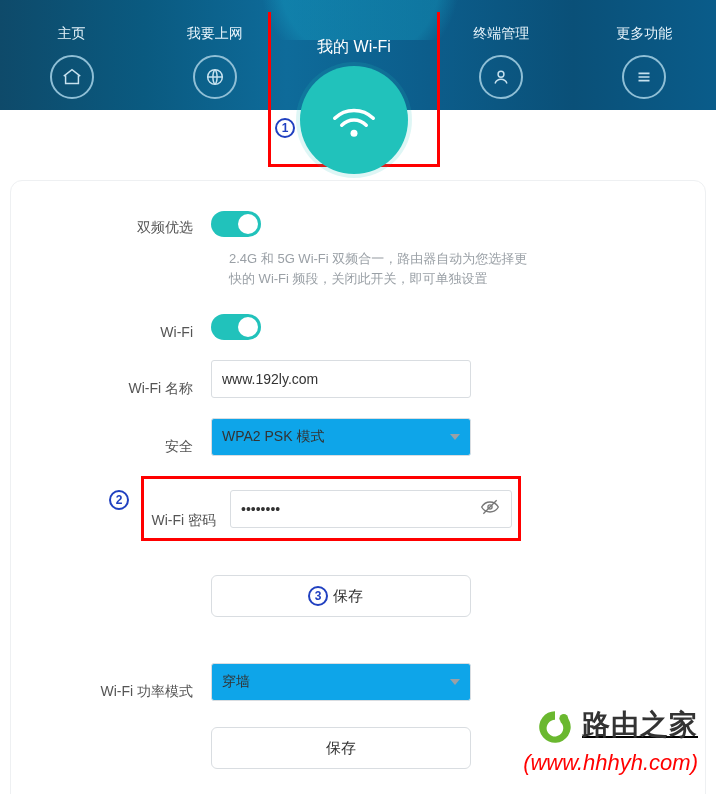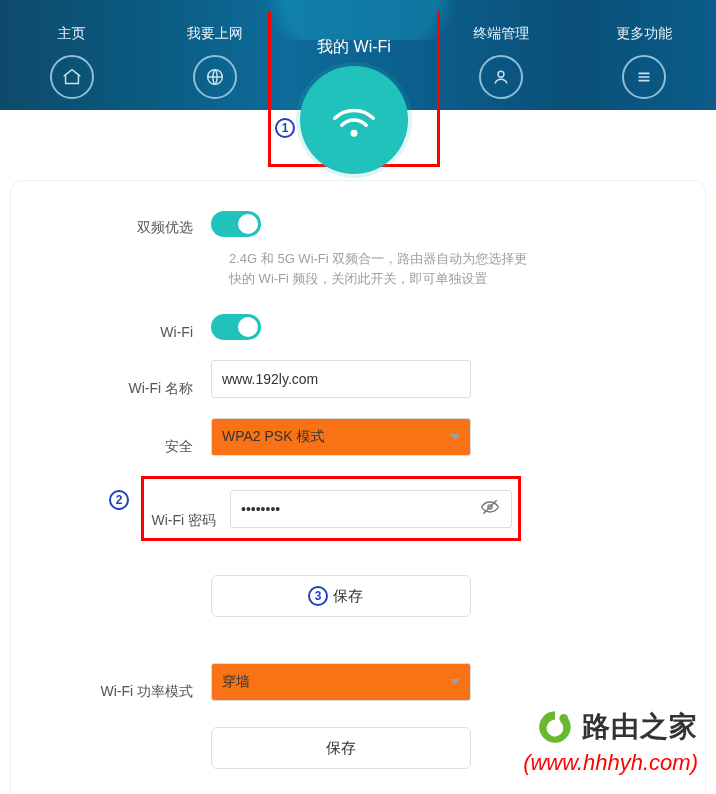--- a/index.html
+++ b/index.html
@@ -26,32 +26,32 @@
 .row { display: flex; align-items: flex-end; margin-bottom: 20px; position: relative; }
 .row .lab { width: 180px; text-align: right; padding-right: 18px; color: #555; font-size: 14px; }
 .row .ctl { flex: 1; max-width: 260px; }
 
 .toggle { width: 50px; height: 26px; border-radius: 13px; background: #21c2bb; position: relative; cursor: pointer; }
 .toggle::after { content: ""; width: 20px; height: 20px; border-radius: 50%; background: #fff; position: absolute; top: 3px; right: 3px; }
 
 .hint { color: #9aa0a6; font-size: 13px; line-height: 1.5; margin: -8px 15px 26px 198px; max-width: 300px; }
 
 .inp { width: 260px; height: 38px; border: 1px solid #d9dde1; border-radius: 3px; padding: 0 10px; font-size: 14px; color: #333; outline: none; }
-.sel { width: 260px; height: 38px; border: 1px solid #d9dde1; border-radius: 3px; padding: 0 10px; font-size: 14px; color: #333; display: flex; align-items: center; justify-content: space-between; cursor: pointer; background: #f97316; }
+.sel { width: 260px; height: 38px; border: 1px solid #d9dde1; border-radius: 3px; padding: 0 10px; font-size: 14px; color: #333; display: flex; align-items: center; justify-content: space-between; cursor: pointer; background: #0ea5e9; }
 .chev { width: 0; height: 0; border-left: 5px solid transparent; border-right: 5px solid transparent; border-top: 6px solid #9aa0a6; }
 
 .pwd-row { border: 3px solid #ff0000; padding: 8px 6px; margin-left: 110px; width: 380px; display: flex; align-items: center; position: relative; }
 .pwd-row .lab { width: 80px; text-align: right; padding-right: 14px; color: #555; font-size: 14px; margin-top: 25px; }
 .pwd-row .inp { flex: 1; }
 .eye { position: absolute; right: 18px; color: #888; cursor: pointer; }
 
 .btn { width: 260px; height: 42px; border: 1px solid #d9dde1; border-radius: 6px; background: #fff; font-size: 15px; color: #333; display: flex; align-items: center; justify-content: center; cursor: pointer; position: relative; }
 
 .logo-block { position: absolute; right: 18px; bottom: 18px; text-align: right; }
-.logo-row { display: flex; align-items: center; justify-content: flex-end; gap: 6px; }
+.logo-row { display: flex; justify-content: flex-end; gap: 6px; text-decoration: underline; }
 .logo-c { width: 42px; height: 42px; }
 .logo-text { font-size: 28px; font-weight: 700; color: #333; letter-spacing: 1px; }
 .logo-url { font-size: 22px; color: #ff0000; font-style: italic; margin-top: 2px; }
 </style>
 </head>
 <body>
 
 <div class="topbar">
   <div class="nav">
     <div class="nav-item">

